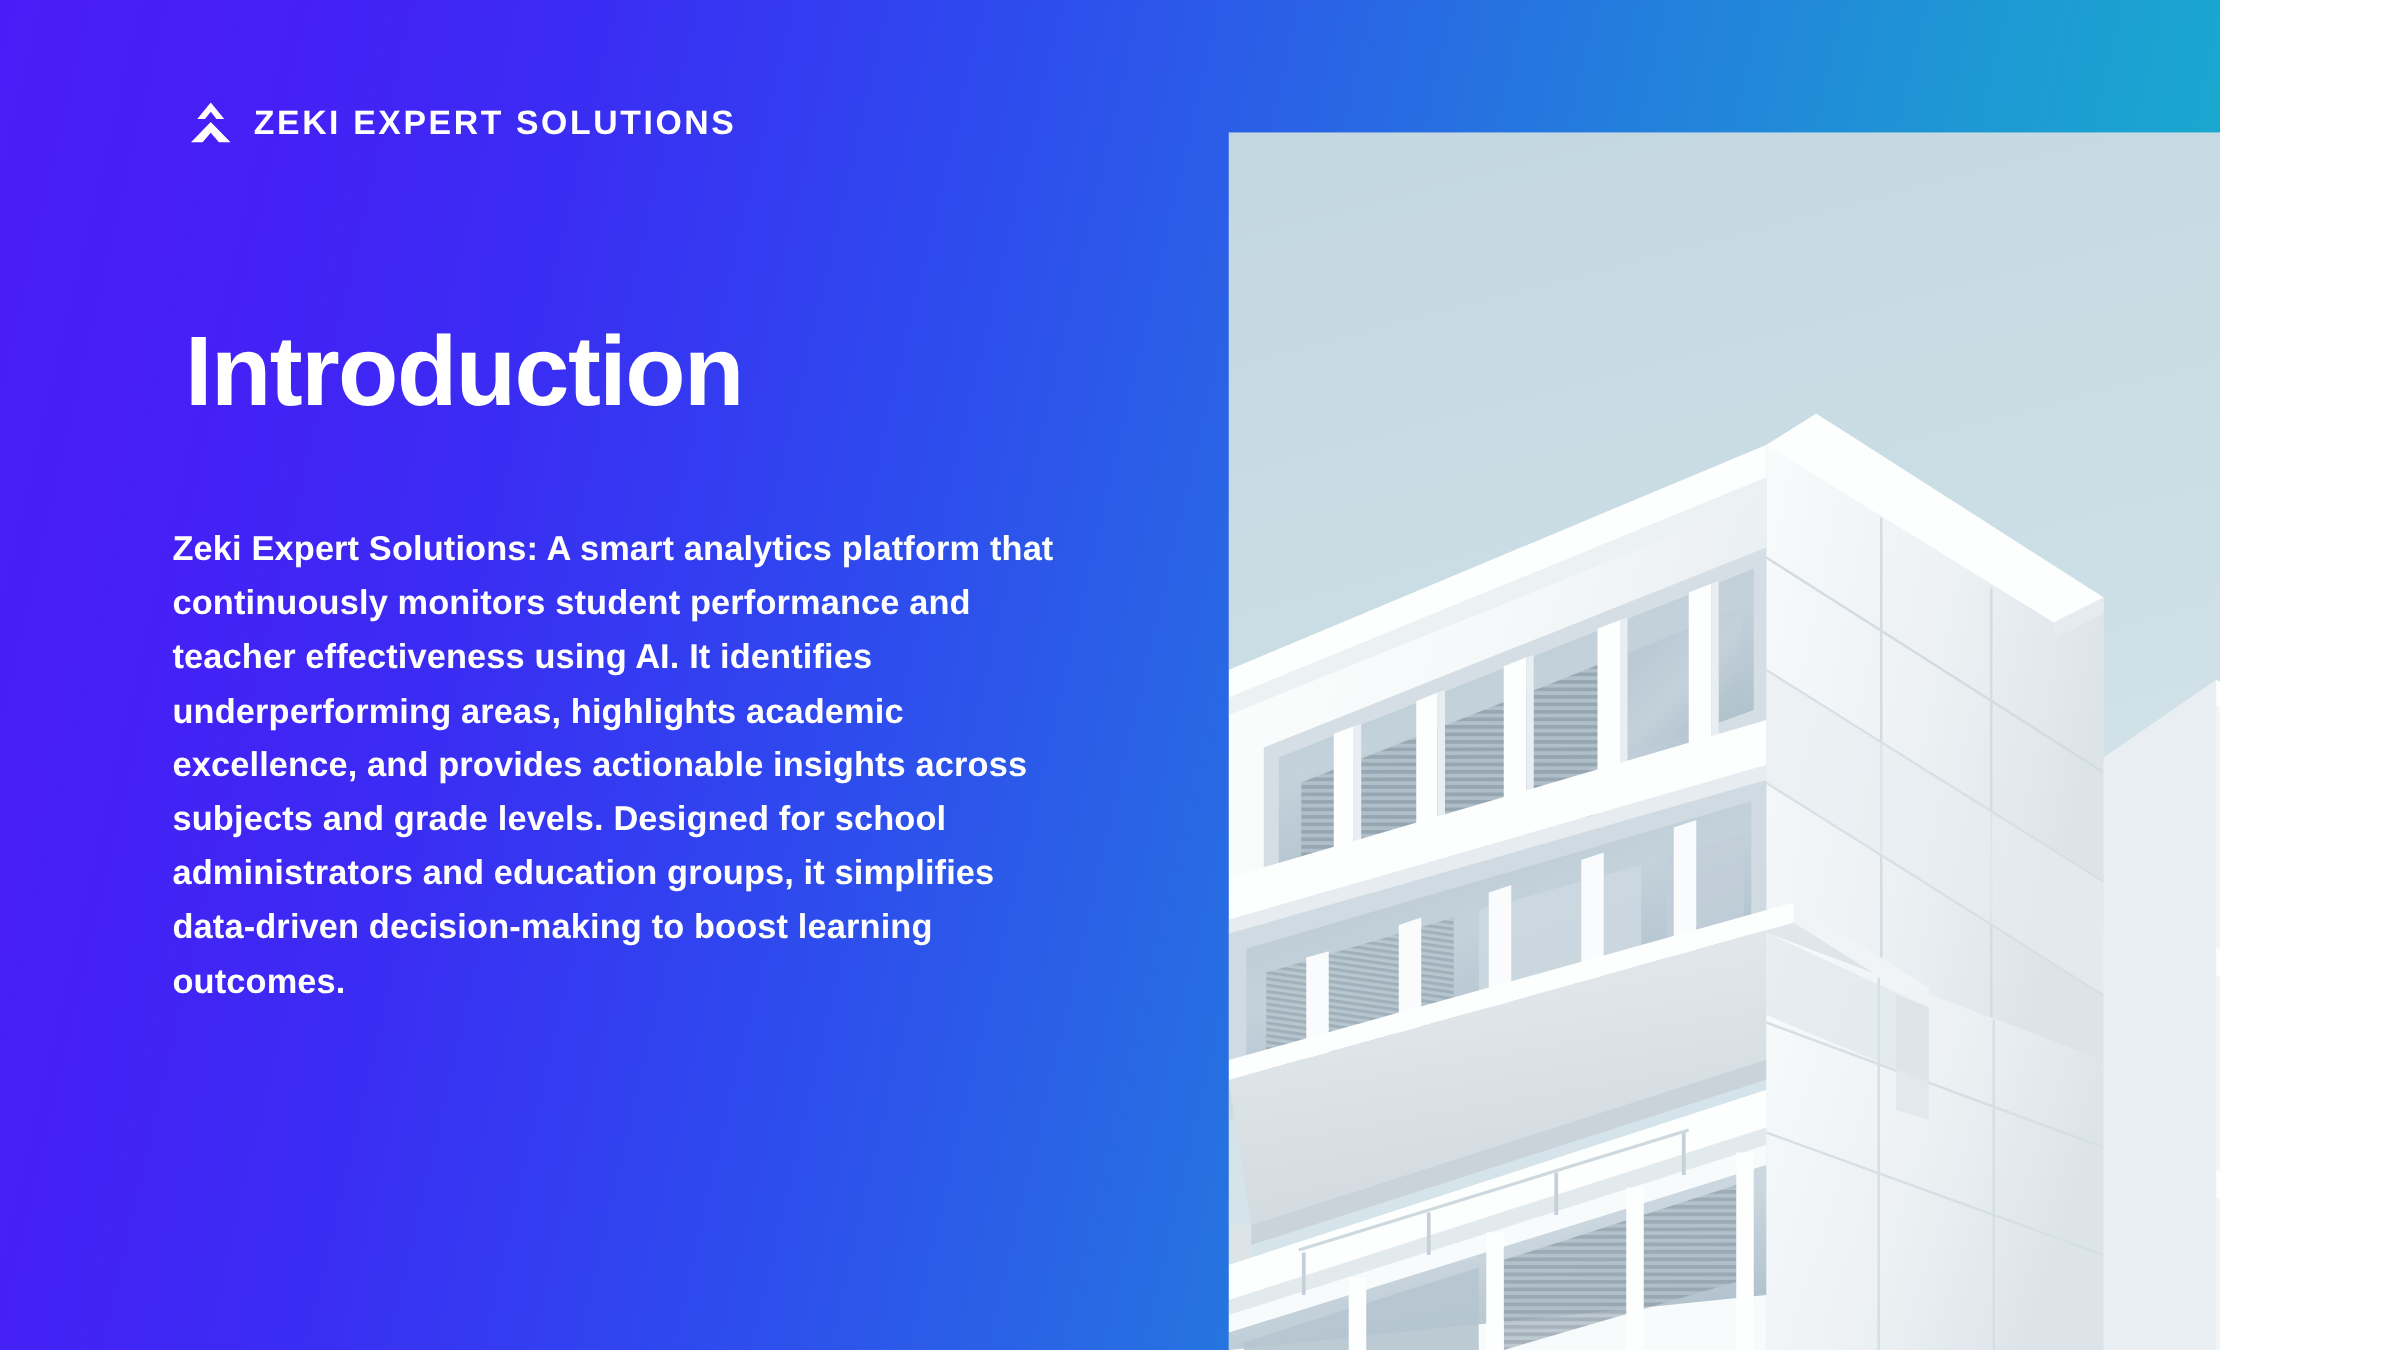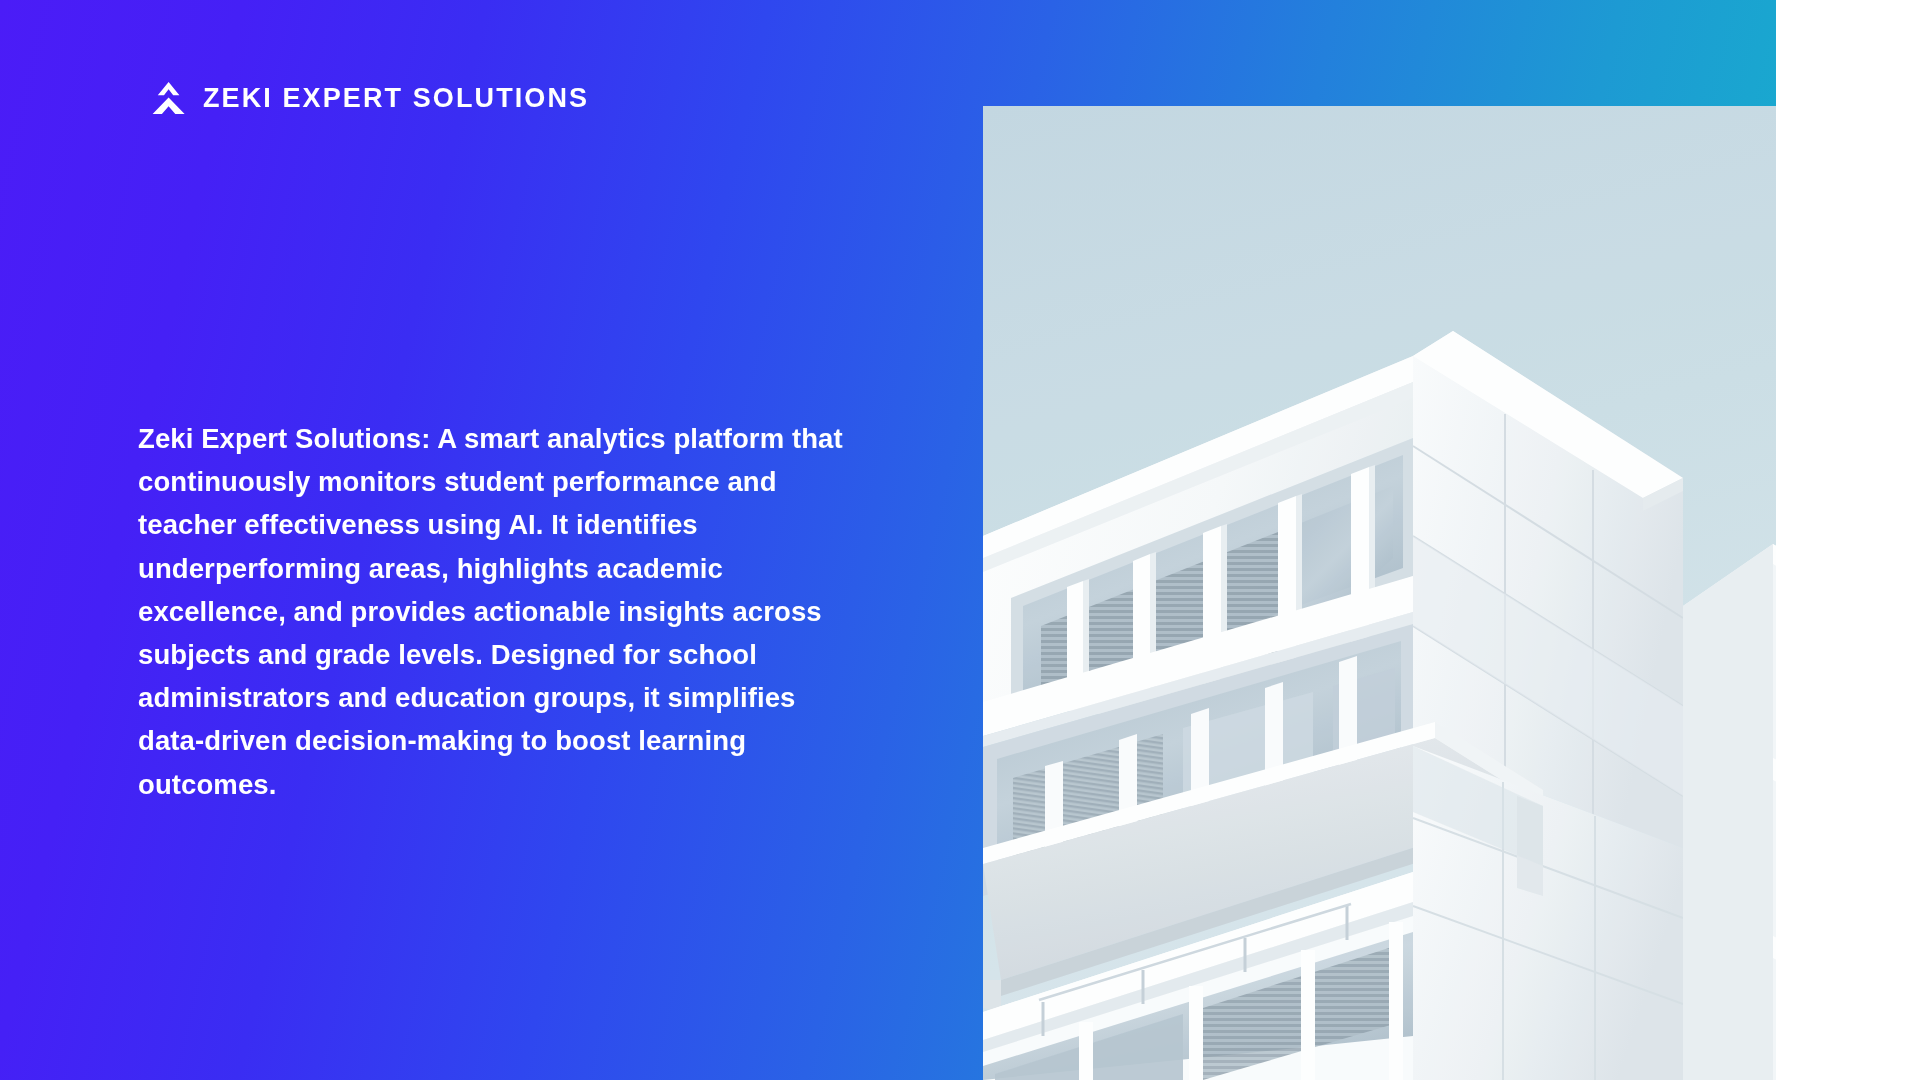--- a/index.html
+++ b/index.html
@@ -95,20 +95,21 @@
   <div class="left-col">
 
     <div class="logo">
       <svg class="logo-mark" viewBox="0 0 42 32" aria-hidden="true">
         <path d="M20.6 0 L31.4 13.2 L25.2 13.2 L20.6 7.3 L16.0 13.2 L9.8 13.2 Z" fill="#ffffff"></path>
         <path d="M20.6 15.6 L36.6 32 L27.3 32 L20.6 24.2 L13.9 32 L4.6 32 Z" fill="#ffffff"></path>
       </svg>
       <span class="logo-text">ZEKI EXPERT SOLUTIONS</span>
     </div>
 
+    <h1 class="page-title">Introduction</h1>
 
     <p class="body-copy">Zeki Expert Solutions: A smart analytics platform that continuously monitors student performance and teacher effectiveness using AI. It identifies underperforming areas, highlights academic excellence, and provides actionable insights across subjects and grade levels. Designed for school administrators and education groups, it simplifies data-driven decision-making to boost learning outcomes.</p>
 
   </div>
 
   <div class="image-panel">
     <svg viewBox="0 0 937 974" preserveAspectRatio="xMidYMid slice" aria-hidden="true">
       <defs>
         <linearGradient id="sky" x1="0" y1="0" x2="0.25" y2="1">
           <stop offset="0%" stop-color="#c1d6e0"></stop>

